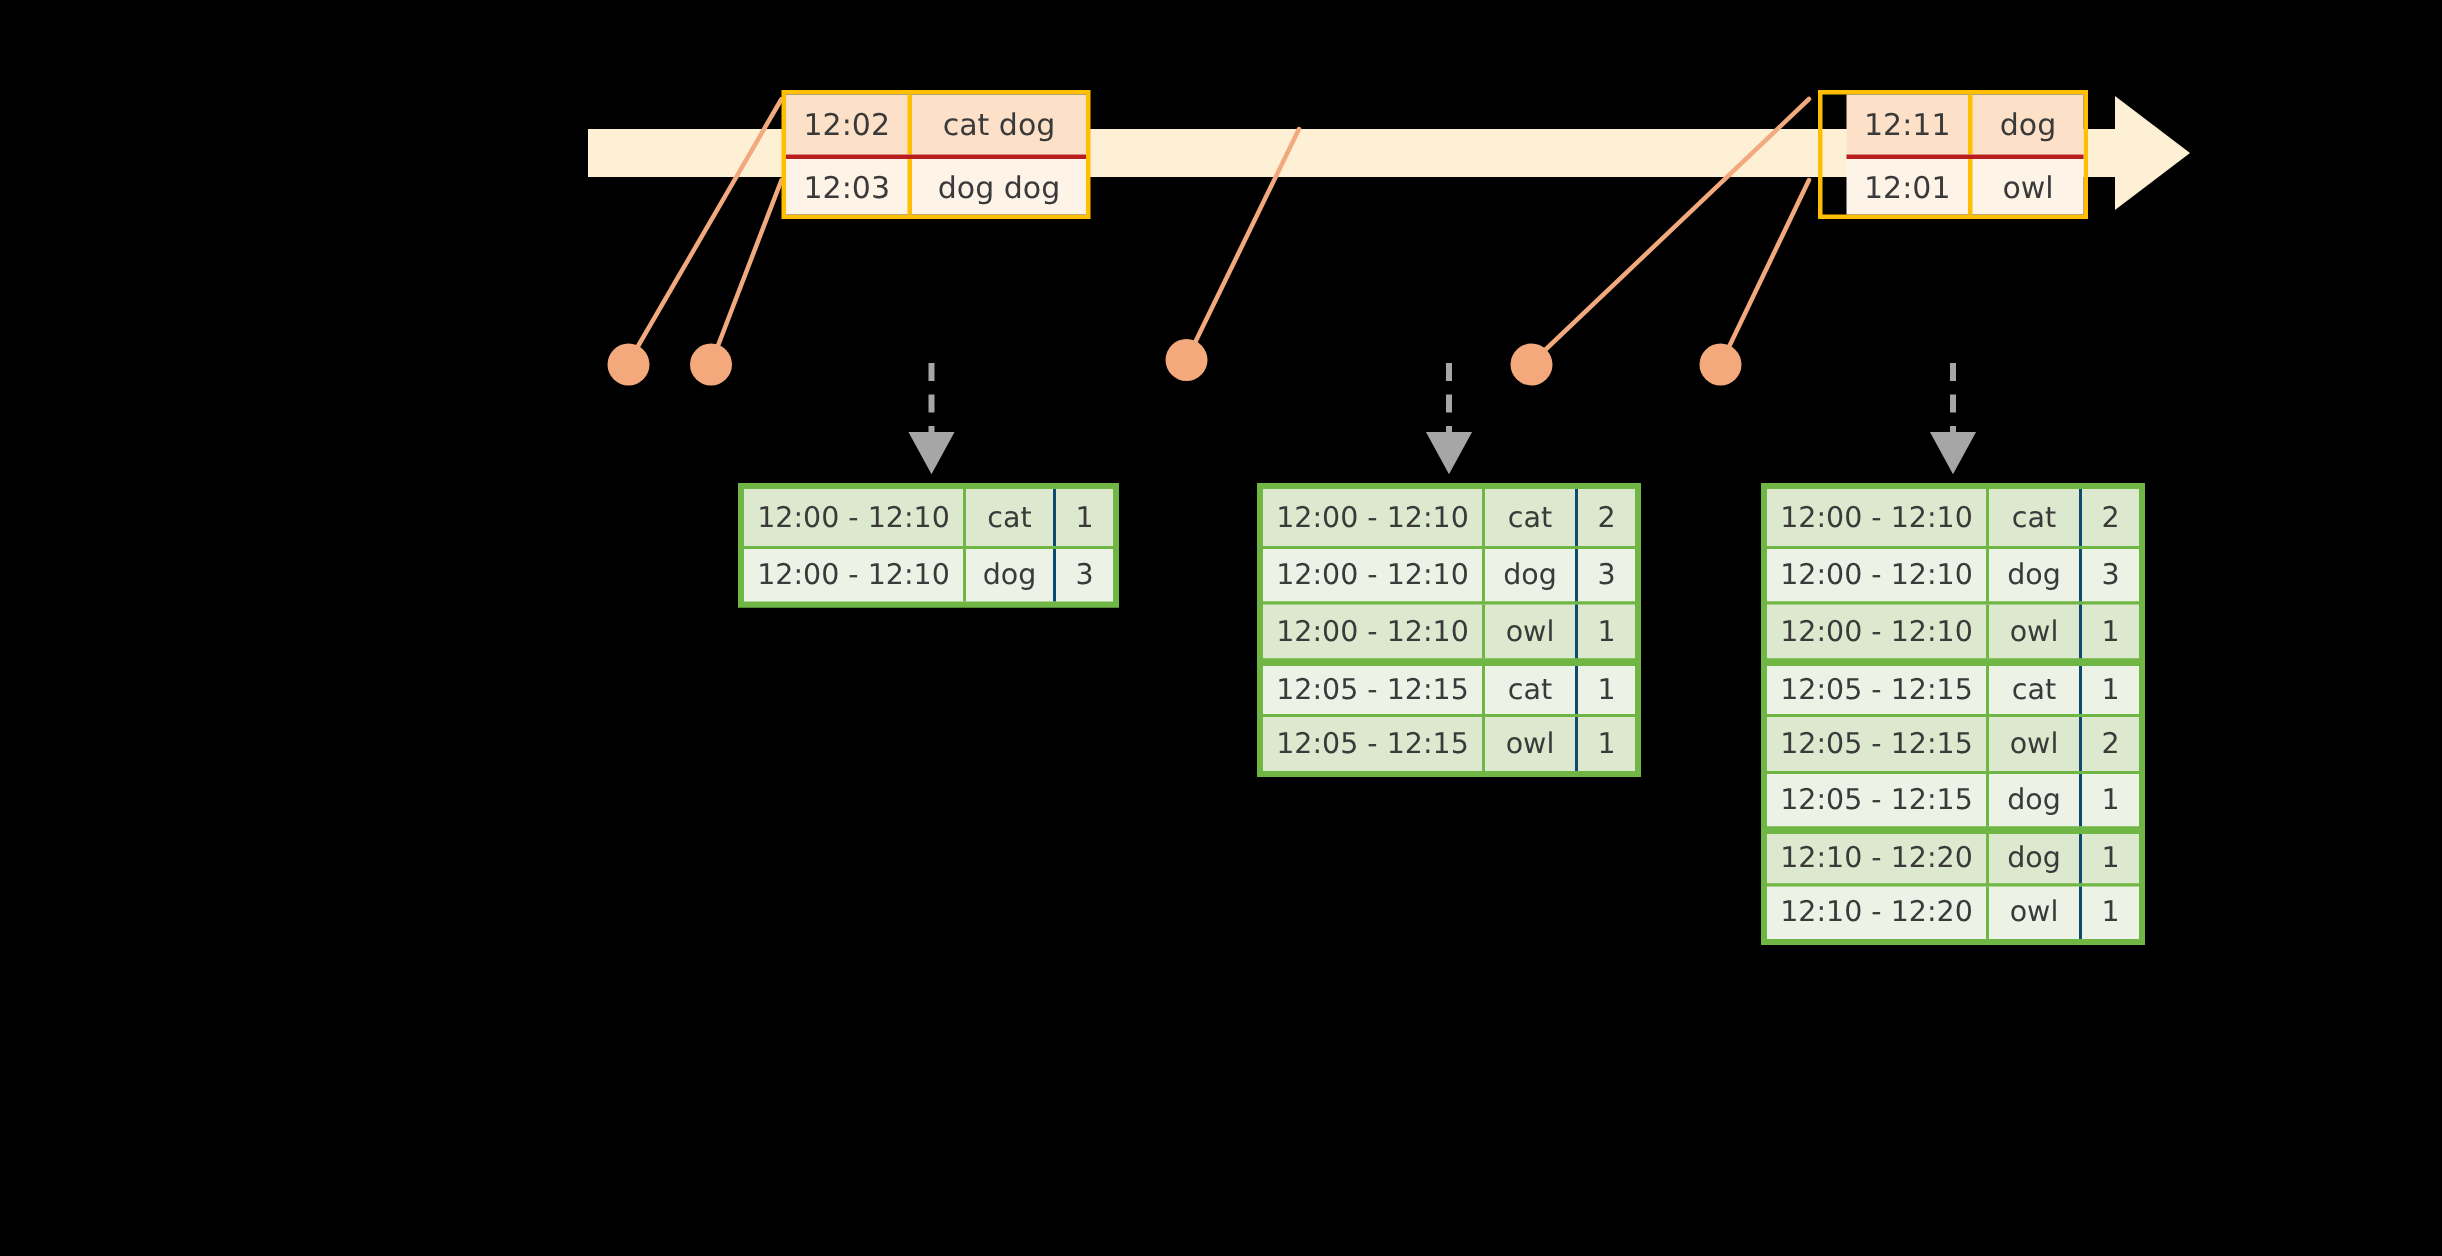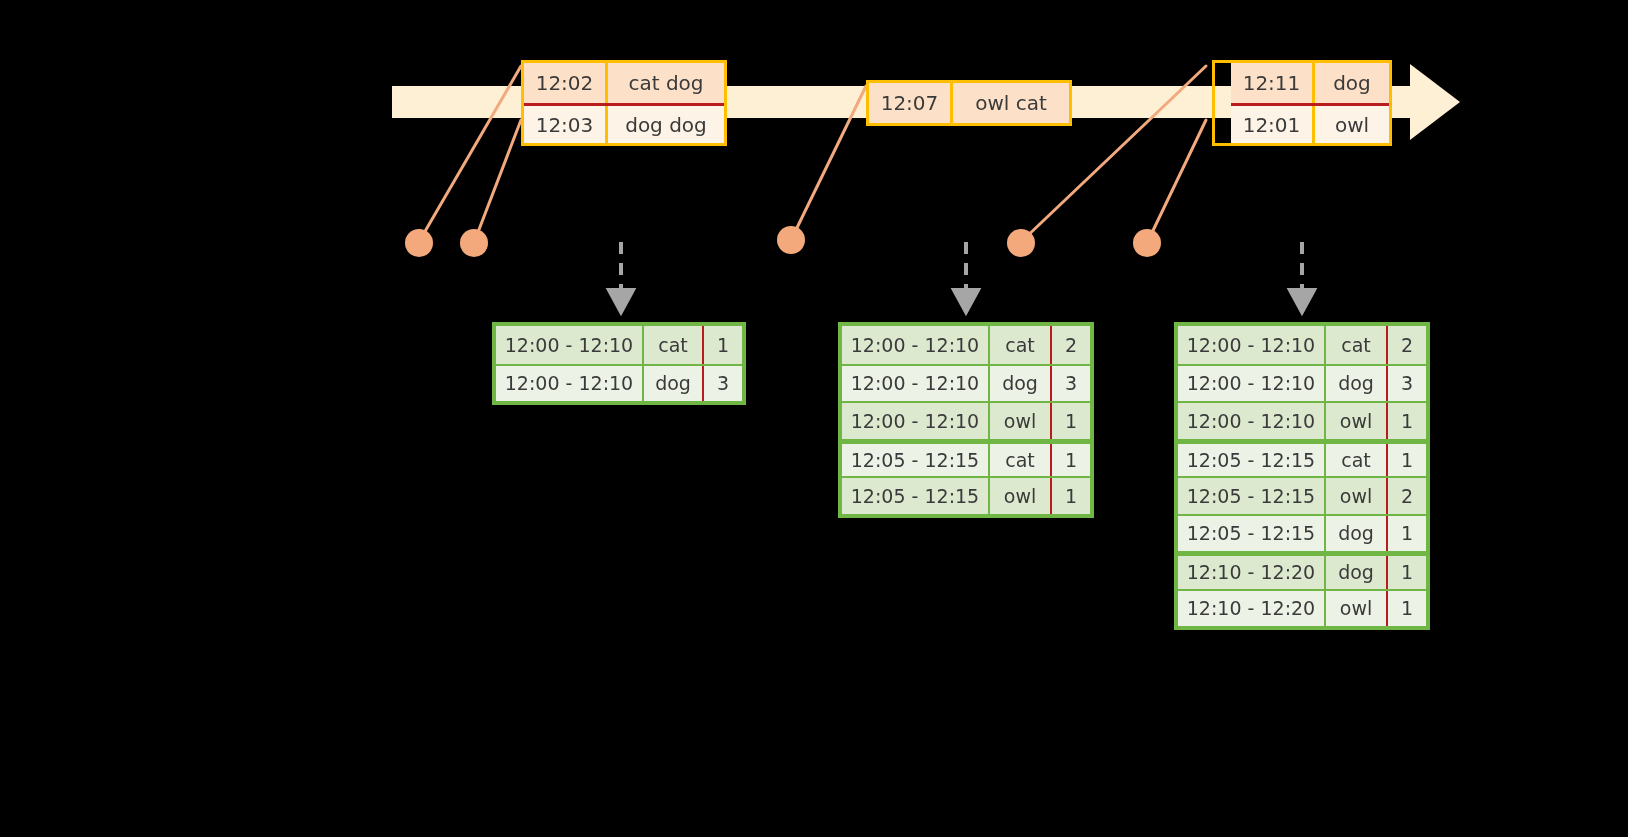--- a/index.html
+++ b/index.html
@@ -89,21 +89,21 @@
     display: flex;
     align-items: center;
     justify-content: center;
     font-size: 19px;
     color: #3a3a3a;
     white-space: nowrap;
   }
   .res-row.shade .res-cell { background: #DCE9CE; }
   .res-row.light .res-cell { background: #EDF2E7; }
   .c-window { width: 148px; border-right: 2px solid #6FB644; }
-  .c-word   { width: 60px;  border-right: 2px solid #b91c1c; }
+  .c-word   { width: 60px;  border-right: 2px solid #0c4a6e; }
   .c-count  { width: 38px; }
 
   .t2 .c-window { width: 148px; }
   .t2 .c-word   { width: 62px; }
   .t2 .c-count  { width: 38px; }
 
   .t3 .c-window { width: 148px; }
   .t3 .c-word   { width: 62px; }
   .t3 .c-count  { width: 38px; }
 </style>
@@ -155,26 +155,20 @@
     <div class="event-row r0">
       <span class="event-time">12:02</span>
       <span class="event-words">cat dog</span>
     </div>
     <div class="event-row r1">
       <span class="event-time">12:03</span>
       <span class="event-words">dog dog</span>
     </div>
   </div>
 
-  <div class="event-box" style="left:866px; top:80px; width:206px;">
-    <div class="event-row r0">
-      <span class="event-time">12:07</span>
-      <span class="event-words">owl cat</span>
-    </div>
-  </div>
 
   <div class="event-box" style="left:1212px; top:60px; width:180px;padding-left:16px;">
     <div class="event-row r0">
       <span class="event-time">12:11</span>
       <span class="event-words">dog</span>
     </div>
     <div class="event-row r1">
       <span class="event-time">12:01</span>
       <span class="event-words">owl</span>
     </div>

